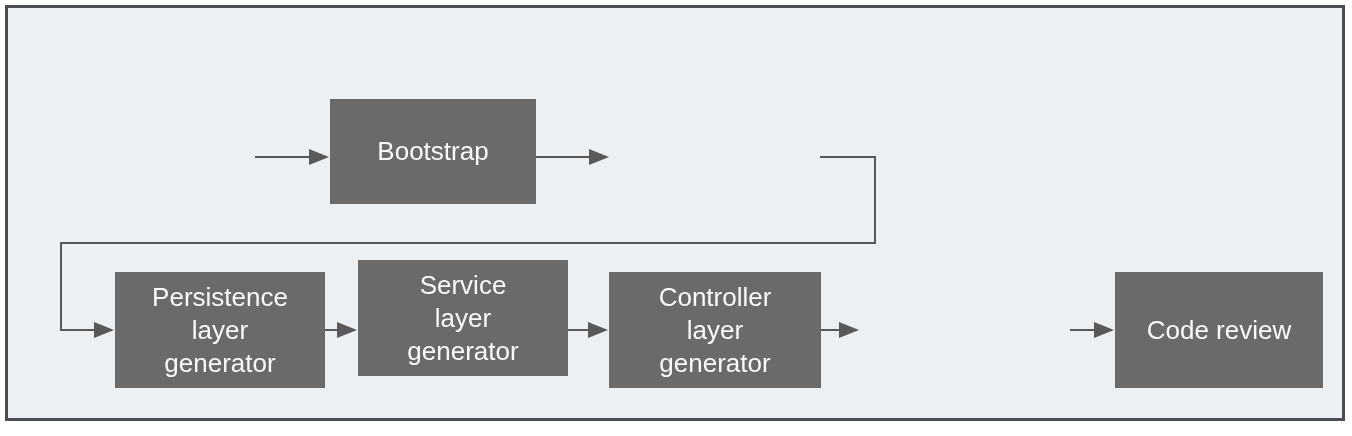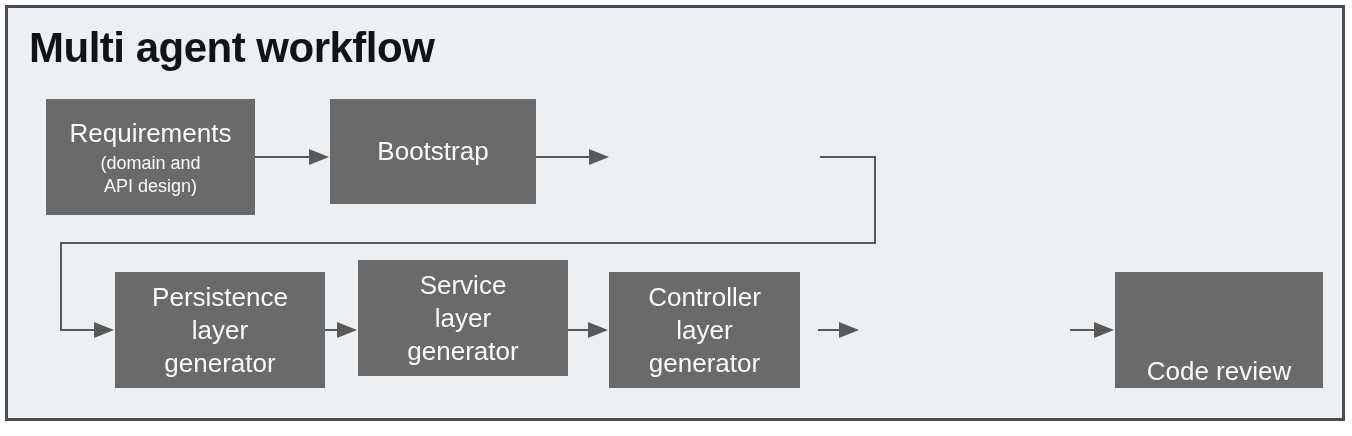--- a/index.html
+++ b/index.html
@@ -54,52 +54,46 @@
     font-size: 18px;
     line-height: 23px;
     margin-top: 2px;
     white-space: pre-line;
   }
   #n-requirements { left: 46px;   top: 99px;  width: 209px; height: 116px; }
   #n-bootstrap    { left: 330px;  top: 99px;  width: 206px; height: 105px; }
   #n-backend      { left: 610px;  top: 99px;  width: 210px; height: 116px; }
   #n-persistence  { left: 115px;  top: 272px; width: 210px; height: 116px; text-align: center; }
   #n-service      { left: 358px;  top: 260px; width: 210px; height: 116px; }
-  #n-controller   { left: 609px;  top: 272px; width: 191px; height: 116px; }
+  #n-controller   { left: 609px;  top: 272px; width: 212px; height: 116px; }
   #n-e2e          { left: 860px;  top: 272px; width: 210px; height: 116px; }
-  #n-code         { left: 1115px; top: 272px; width: 208px; height: 116px; justify-content: flex-end; }
+  #n-code         { left: 1115px; top: 272px; width: 208px; height: 116px; }
 </style>
 </head>
 <body>
 
 <div class="canvas">
   <div class="frame"></div>
 
-  <h1 class="title">Multi agent workflow</h1>
 
   <svg class="edges" viewBox="0 0 1352 436" xmlns="http://www.w3.org/2000/svg">
     <defs>
       <marker id="arrowhead" viewBox="0 0 20 16" refX="18" refY="8" markerWidth="20" markerHeight="16" orient="auto" markerUnits="userSpaceOnUse">
         <polygon points="0,0 20,8 0,16" fill="#595959"></polygon>
       </marker>
     </defs>
     <path d="M255,157 L327,157" stroke="#595959" stroke-width="2" fill="none" marker-end="url(#arrowhead)"></path>
     <path d="M536,157 L607,157" stroke="#595959" stroke-width="2" fill="none" marker-end="url(#arrowhead)"></path>
     <path d="M820,157 L875,157 L875,243 L61,243 L61,330 L112,330" stroke="#595959" stroke-width="2" fill="none" marker-end="url(#arrowhead)"></path>
     <path d="M325,330 L355,330" stroke="#595959" stroke-width="2" fill="none" marker-end="url(#arrowhead)"></path>
     <path d="M568,330 L606,330" stroke="#595959" stroke-width="2" fill="none" marker-end="url(#arrowhead)"></path>
     <path d="M818,330 L857,330" stroke="#595959" stroke-width="2" fill="none" marker-end="url(#arrowhead)"></path>
     <path d="M1070,330 L1112,330" stroke="#595959" stroke-width="2" fill="none" marker-end="url(#arrowhead)"></path>
   </svg>
 
-  <div class="node" id="n-requirements">
-    <span class="node-label">Requirements</span>
-    <span class="node-sublabel">(domain and
-API design)</span>
-  </div>
 
   <div class="node" id="n-bootstrap">
     <span class="node-label">Bootstrap</span>
   </div>
 
 
   <div class="node" id="n-persistence">
     <span class="node-label">Persistence
 layer
 generator</span>

